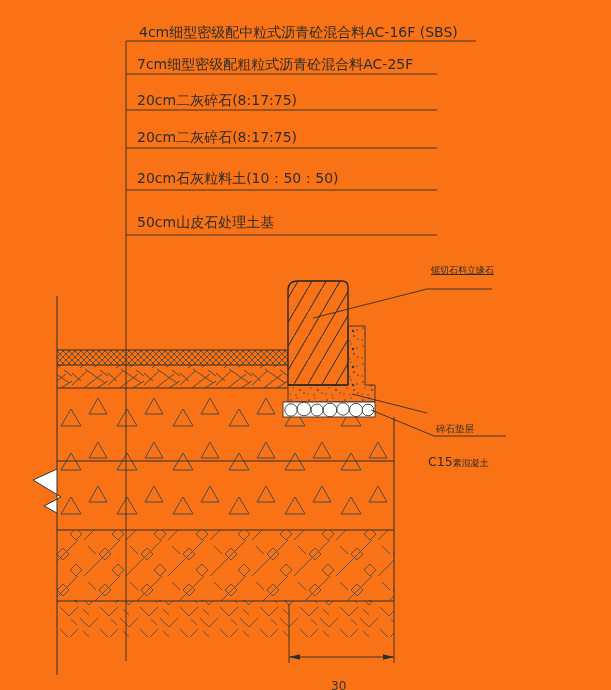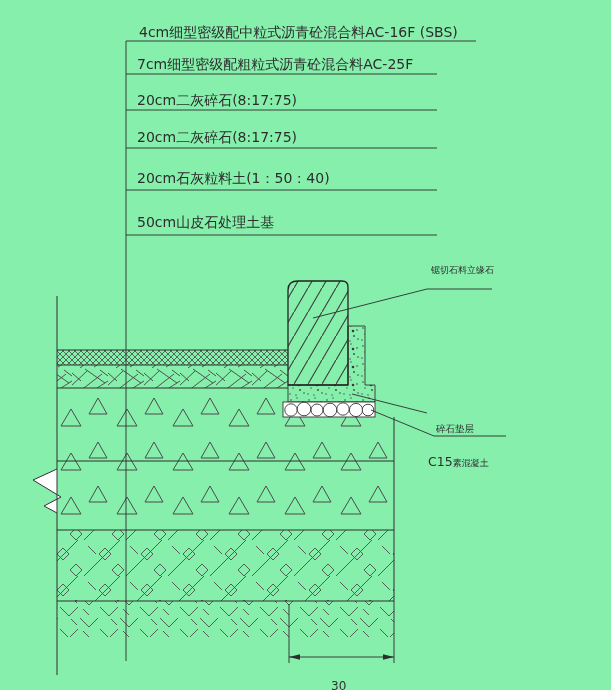--- a/index.html
+++ b/index.html
@@ -1,19 +1,19 @@
 <!DOCTYPE html>
 <html><head>
 <meta charset="utf-8">
 <style>
   html,body{margin:0;padding:0;background:#ffffff;}
   #stage{
     position:relative;
     width:611px;height:690px;
-    background:#86efac;
+    background:#f97316;
     font-family:"DejaVu Sans","Liberation Sans",sans-serif;
     color:#2d2d2d;
     overflow:hidden;
   }
   .lbl{
     position:absolute;
     white-space:nowrap;
     color:#2d2d2d;
     letter-spacing:0px;
     line-height:1.1;
@@ -147,24 +147,24 @@
       <path d="M289,657 L394,657"></path>
       <polygon points="289,657 300,654.3 300,659.7" fill="#2e2e2e" stroke="none"></polygon>
       <polygon points="394,657 383,654.3 383,659.7" fill="#2e2e2e" stroke="none"></polygon>
     </g>
   </svg>
 
   <div class="lbl layer-lbl" style="left:139px;top:25px;">4cm细型密级配中粒式沥青砼混合料AC-16F (SBS)</div>
   <div class="lbl layer-lbl" style="left:137px;top:57px;">7cm细型密级配粗粒式沥青砼混合料AC-25F</div>
   <div class="lbl layer-lbl" style="left:137px;top:93px;">20cm二灰碎石(8:17:75)</div>
   <div class="lbl layer-lbl" style="left:137px;top:130px;">20cm二灰碎石(8:17:75)</div>
-  <div class="lbl layer-lbl" style="left:137px;top:171px;">20cm石灰粒料土(1：50：40)</div>
+  <div class="lbl layer-lbl" style="left:137px;top:171px;">20cm石灰粒料土(10：50：50)</div>
   <div class="lbl layer-lbl" style="left:137px;top:215px;">50cm山皮石处理土基</div>
 
-  <div class="lbl ann-lbl" style="left:431px;top:266px;font-size:9px;">锯切石料立缘石</div>
+  <div class="lbl ann-lbl" style="left:431px;top:266px;font-size:9px;text-decoration:underline;">锯切石料立缘石</div>
   <div class="lbl" style="left:428px;top:404px;margin-top:48px;">
     <span class="c15big">C15</span><span class="c15small">素混凝土</span>
   </div>
   <div class="lbl ann-lbl" style="left:436px;top:424px;text-align:center;">碎石垫层</div>
 
   <div class="lbl dim-lbl" style="left:331px;top:680px;">30</div>
 
 </div>
 
 </body></html>

